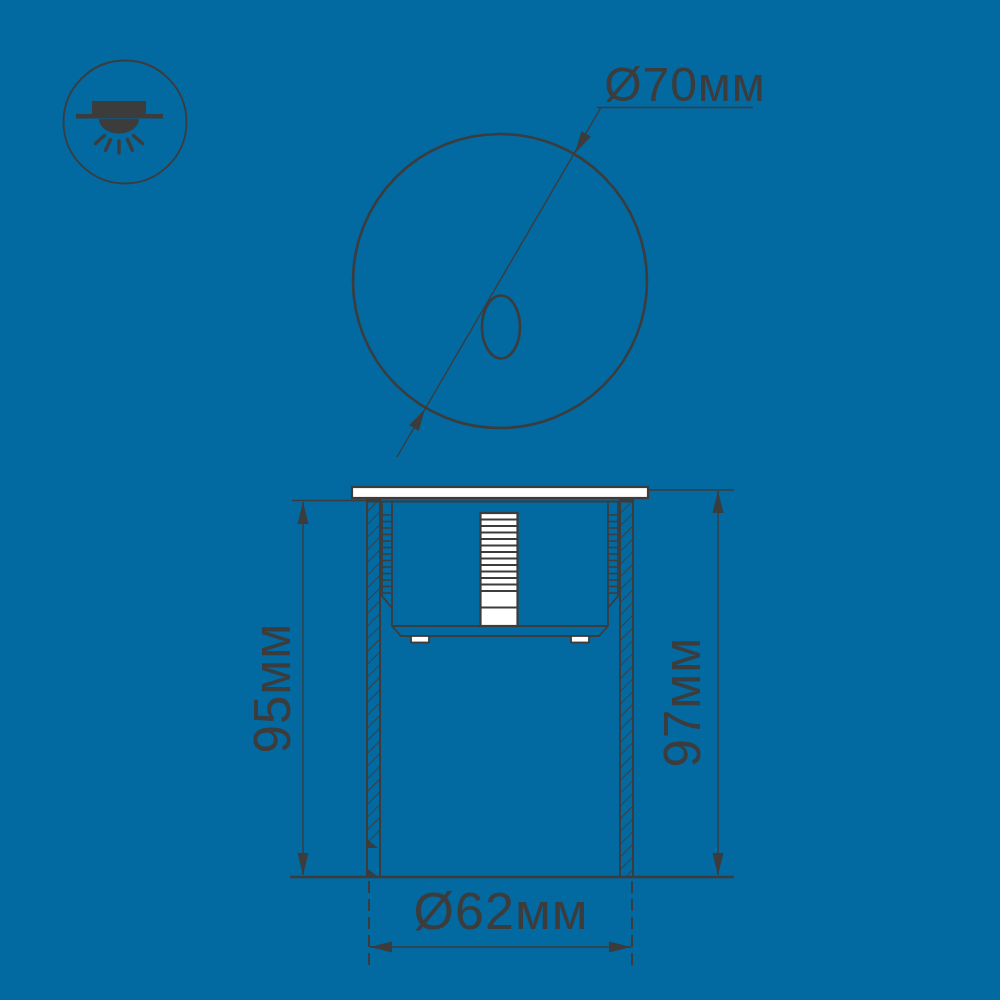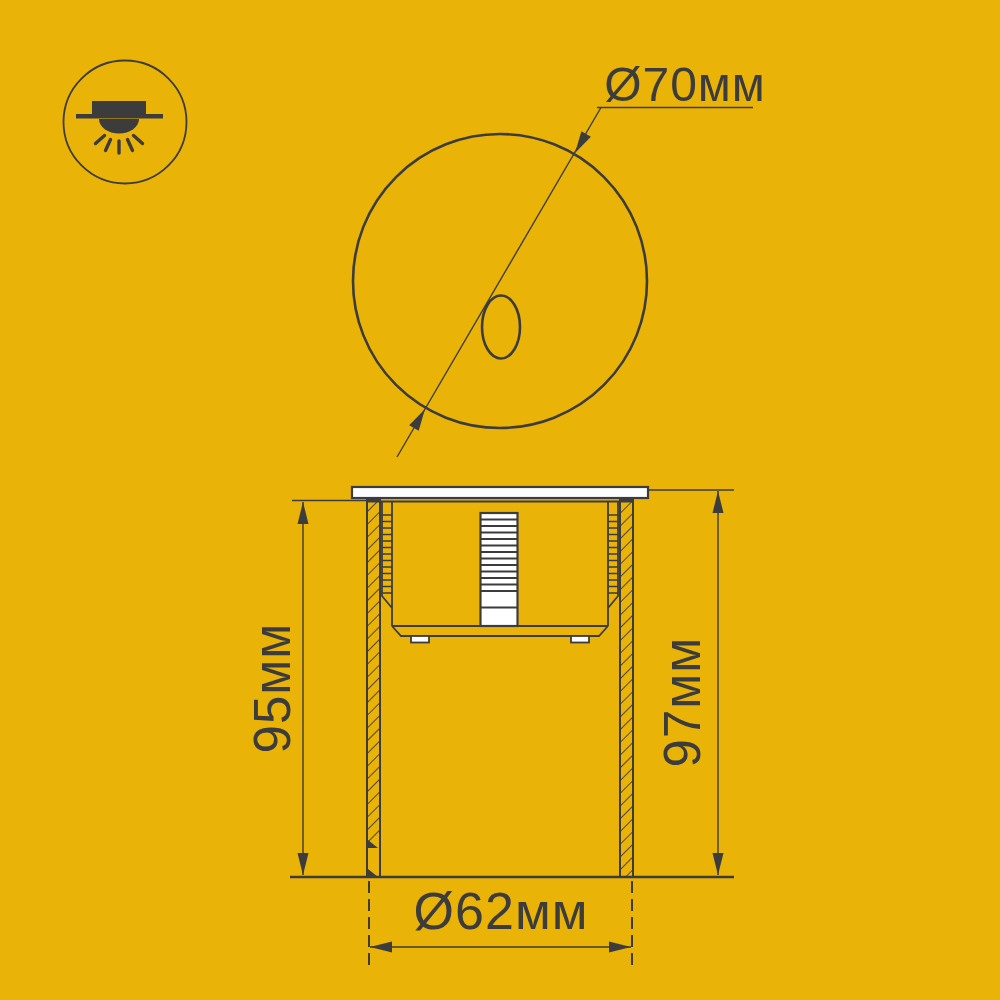--- a/index.html
+++ b/index.html
@@ -7,21 +7,21 @@
     padding: 0;
     background: #ffffff;
     width: 1000px;
     height: 1000px;
     font-family: "Liberation Sans", sans-serif;
   }
   .stage {
     position: relative;
     width: 1000px;
     height: 1000px;
-    background: #eab308;
+    background: #0369a1;
     overflow: hidden;
   }
   svg text {
     font-family: "Liberation Sans", sans-serif;
     fill: #3c3c3c;
   }
   .dim-label { font-size: 48px; letter-spacing: 1px; }
   .dim-label-big { font-size: 52px; letter-spacing: 1px; }
   .dim-label-side { font-size: 51px; letter-spacing: 1px; }
 </style>

